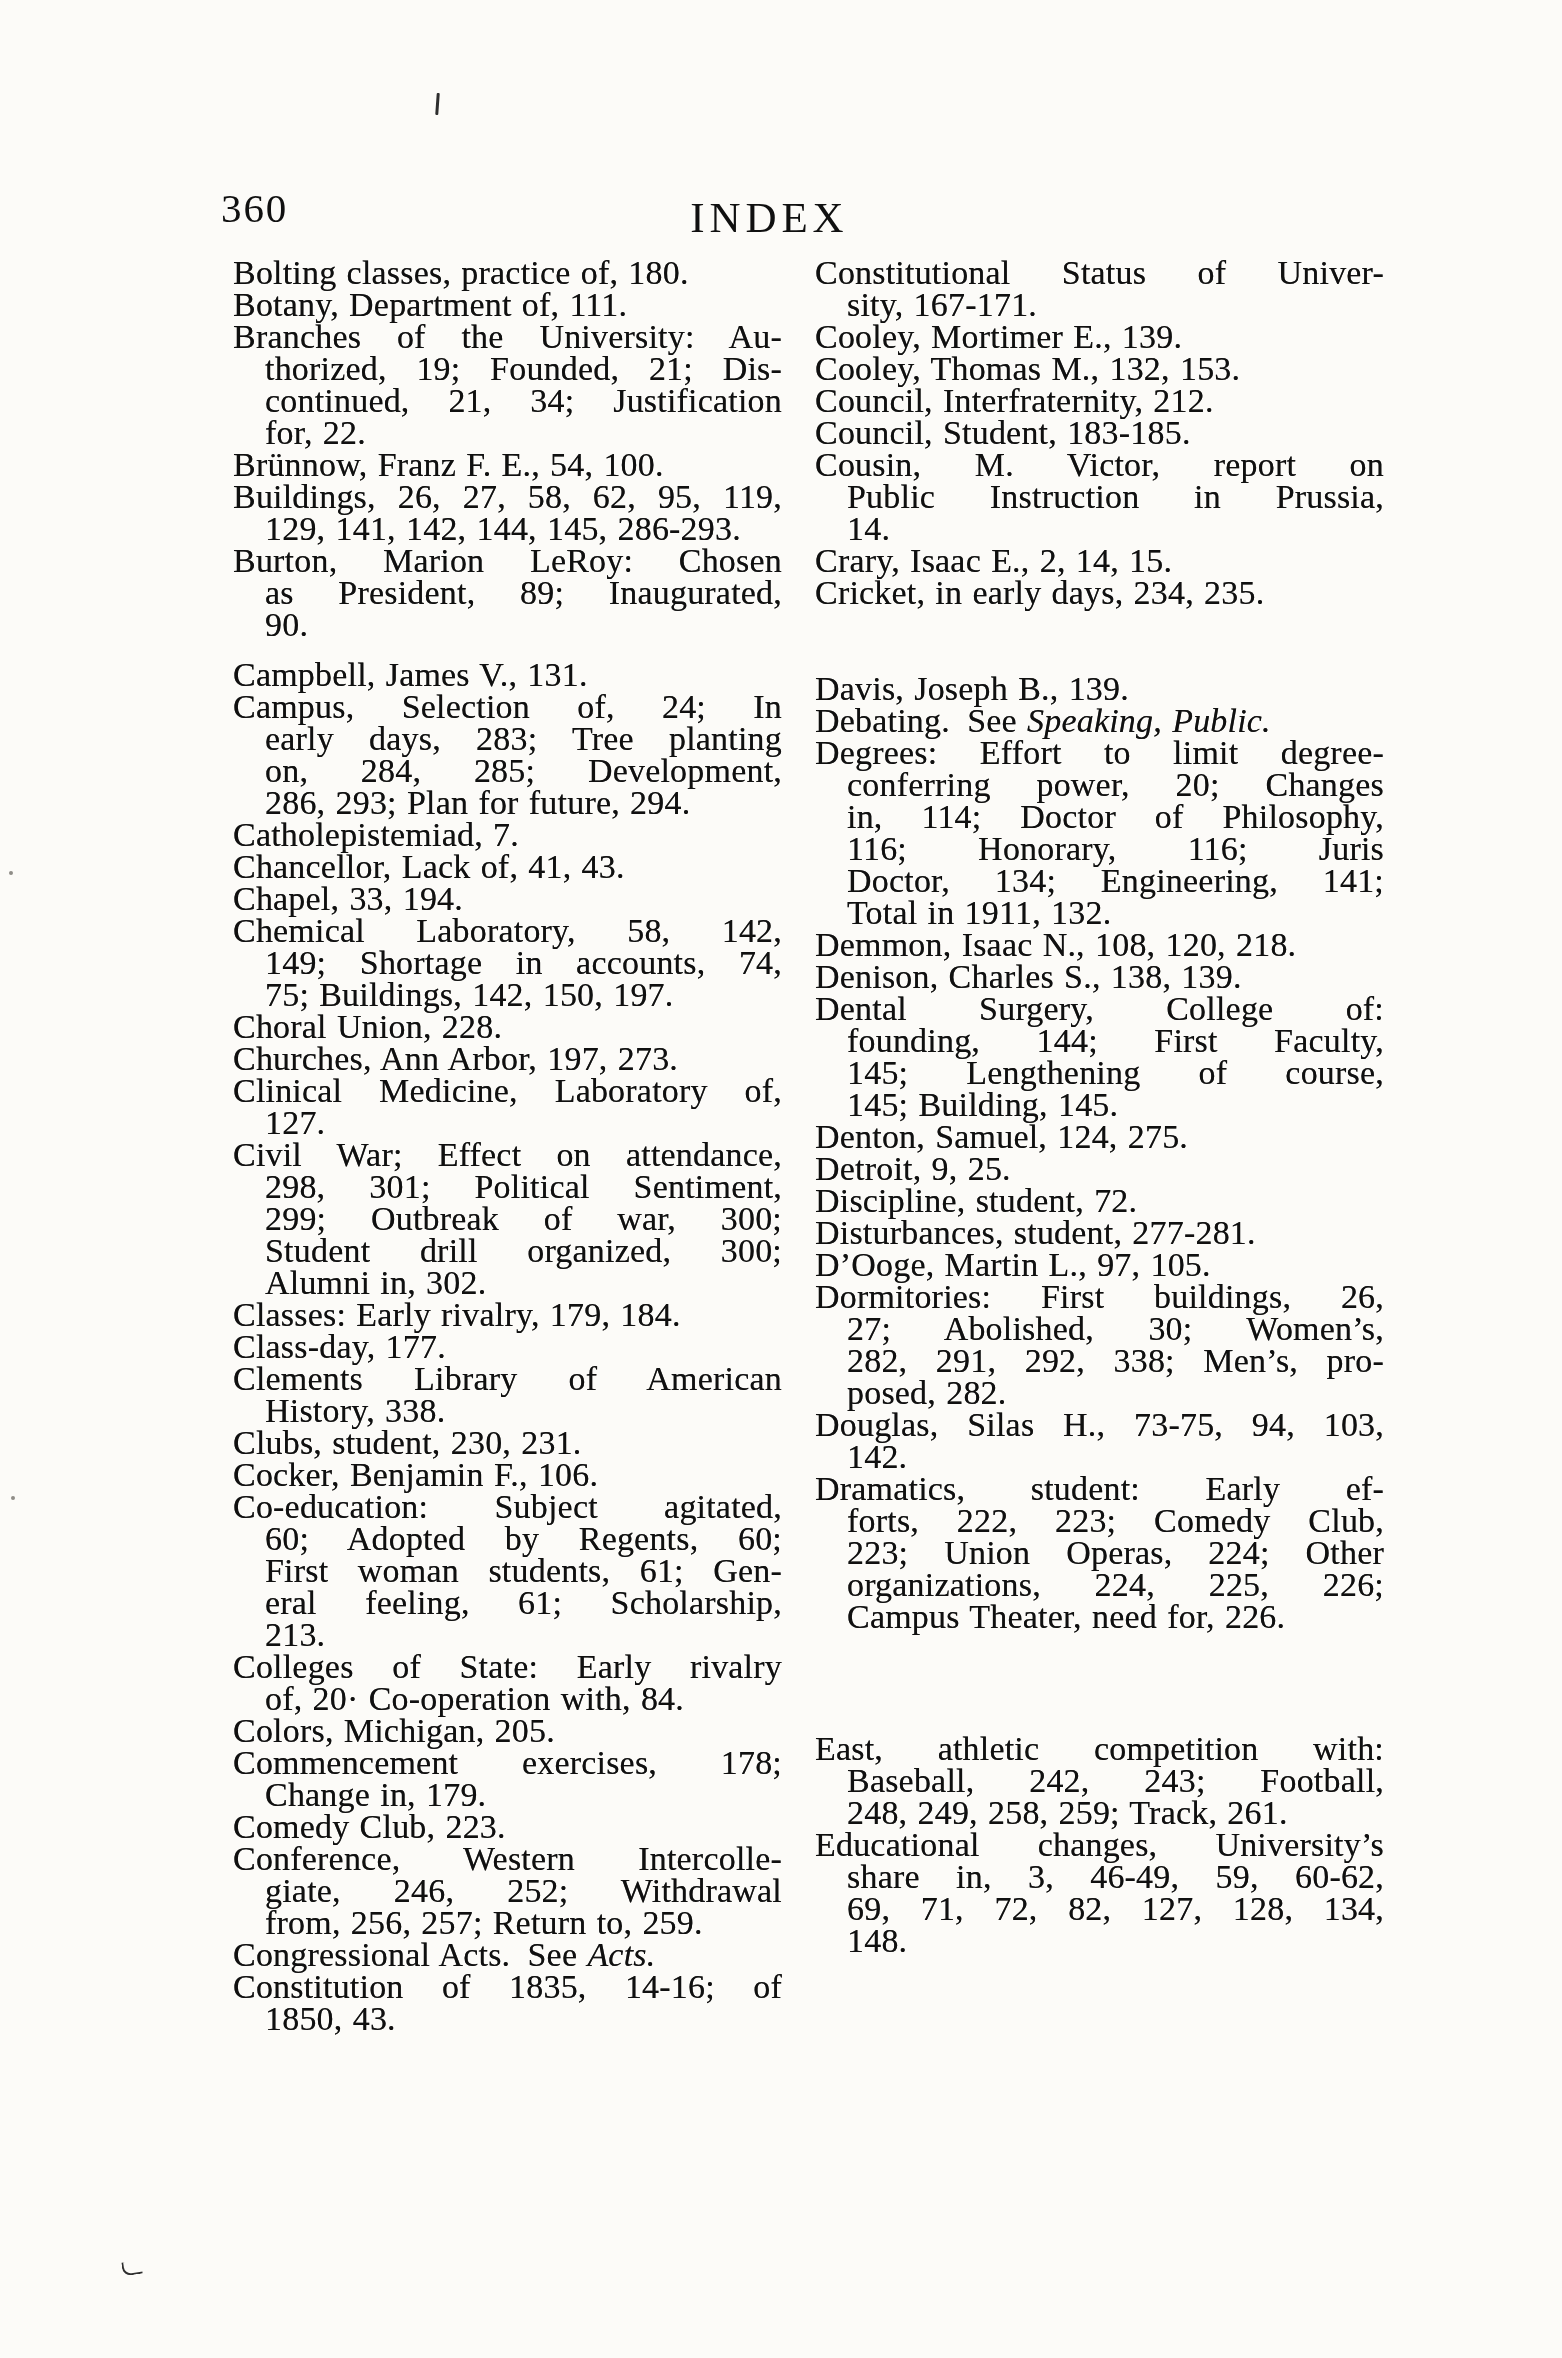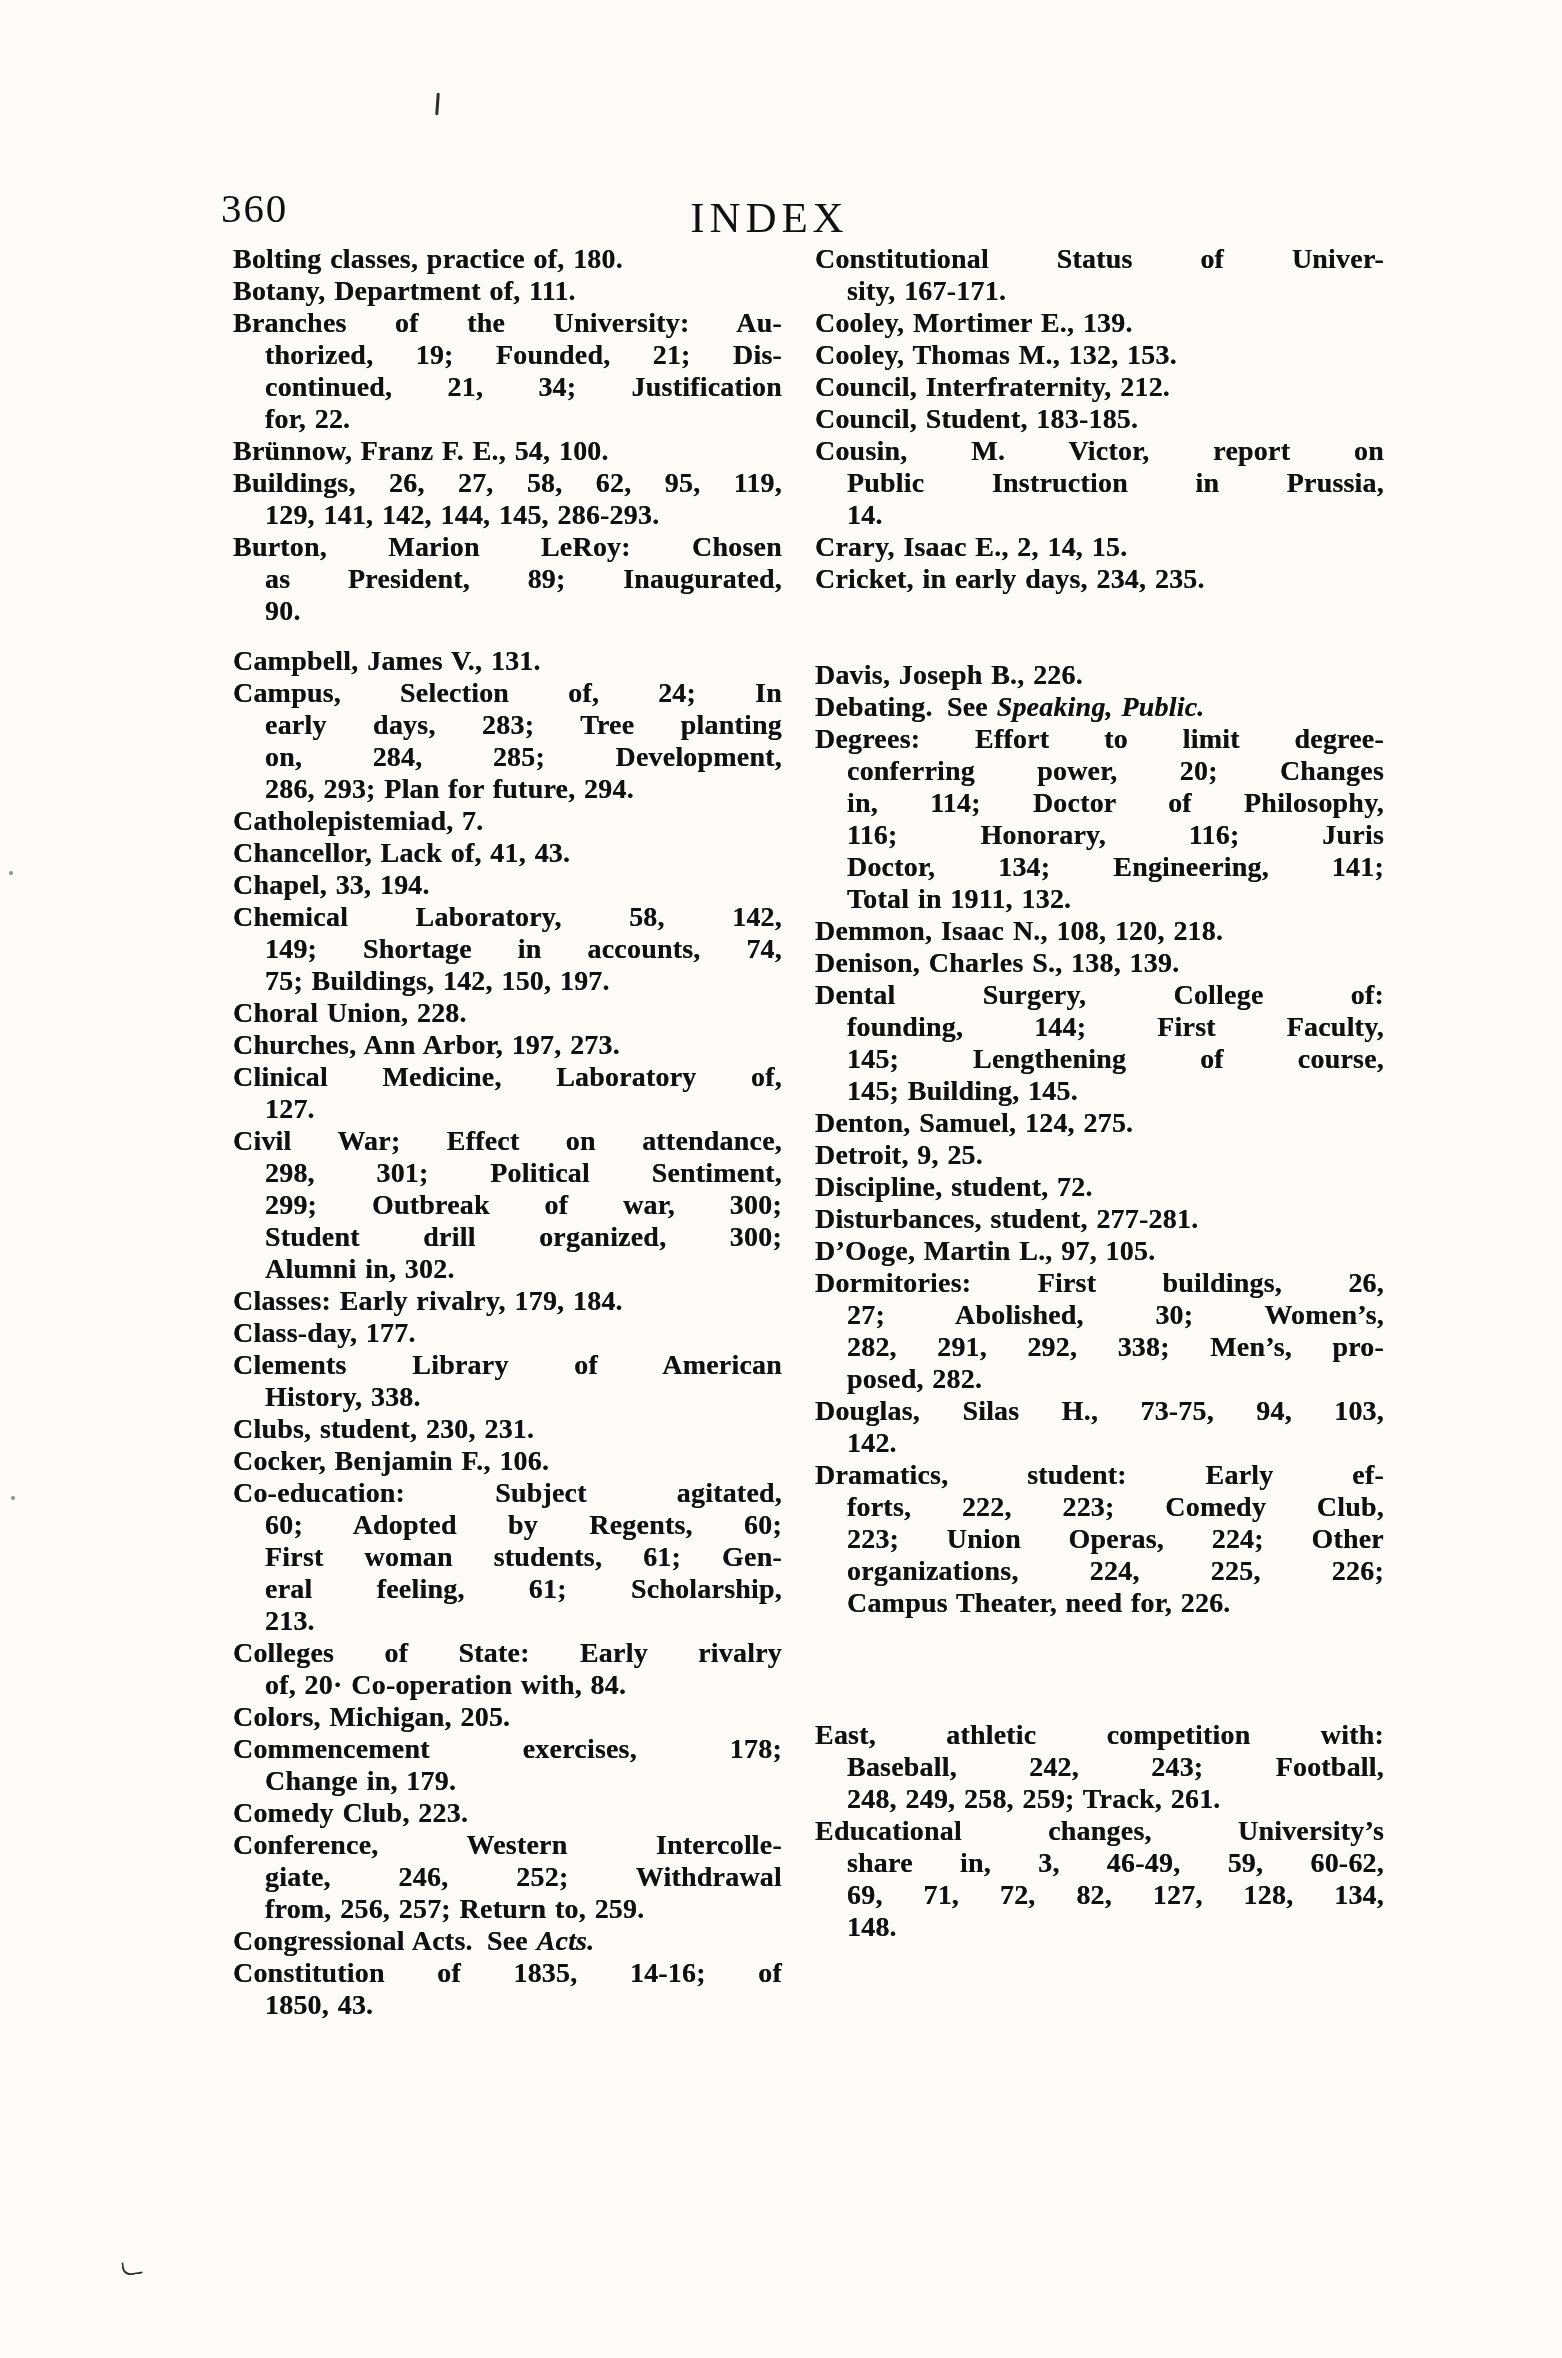--- a/index.html
+++ b/index.html
@@ -22,26 +22,25 @@
     letter-spacing:1.9px;
   }
   .index-title{
     position:absolute;left:-11.6px;top:167px;width:1562px;
     text-align:center;
     font-size:43px;line-height:1;
     letter-spacing:4.9px;
     font-weight:normal;
   }
   .col{
-    position:absolute;top:243px;
-    font-size:28px;line-height:32px;
+    position:absolute;top:257px;
+    font-size:34px;line-height:32px;
     text-shadow:0 0 0.5px rgba(10,10,10,0.65);
     word-spacing:1.5px;
     letter-spacing:0.2px;
-    font-weight:bold;
   }
   .col-left{left:233px;width:549px;}
   .col-right{left:815px;width:569px;}
   .entry{margin:0;}
   .line{text-align:left;white-space:normal;}
   .line.just{text-align:justify;text-align-last:justify;}
   .line.cont{padding-left:32px;}
   .line.just.cont{padding-left:32px;}
   i{font-style:italic;}
   
@@ -193,21 +192,21 @@
         <div class="line cont just">Public Instruction in Prussia,</div>
         <div class="line cont">14.</div>
       </div>
       <div class="entry">
         <div class="line">Crary, Isaac E., 2, 14, 15.</div>
       </div>
       <div class="entry">
         <div class="line">Cricket, in early days, 234, 235.</div>
       </div>
       <div class="entry" style="margin-top: 64px;">
-        <div class="line">Davis, Joseph B., 226.</div>
+        <div class="line">Davis, Joseph B., 139.</div>
       </div>
       <div class="entry">
         <div class="line">Debating. See <i>Speaking, Public.</i></div>
       </div>
       <div class="entry">
         <div class="line just">Degrees: Effort to limit degree-</div>
         <div class="line cont just">conferring power, 20; Changes</div>
         <div class="line cont just">in, 114; Doctor of Philosophy,</div>
         <div class="line cont just">116; Honorary, 116; Juris</div>
         <div class="line cont just">Doctor, 134; Engineering, 141;</div>

